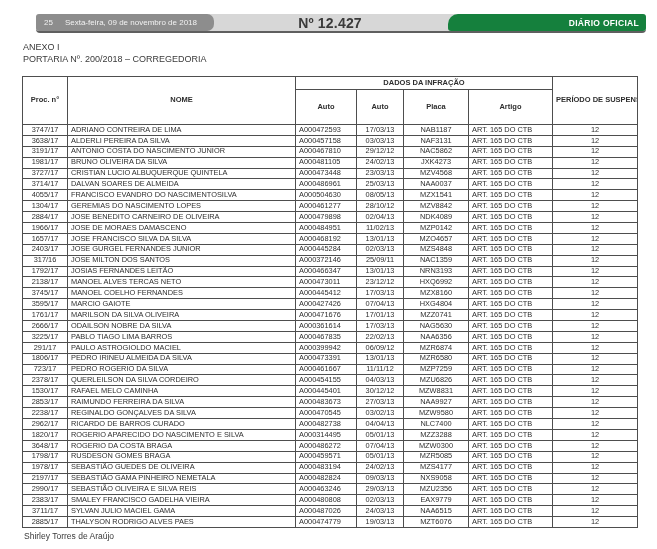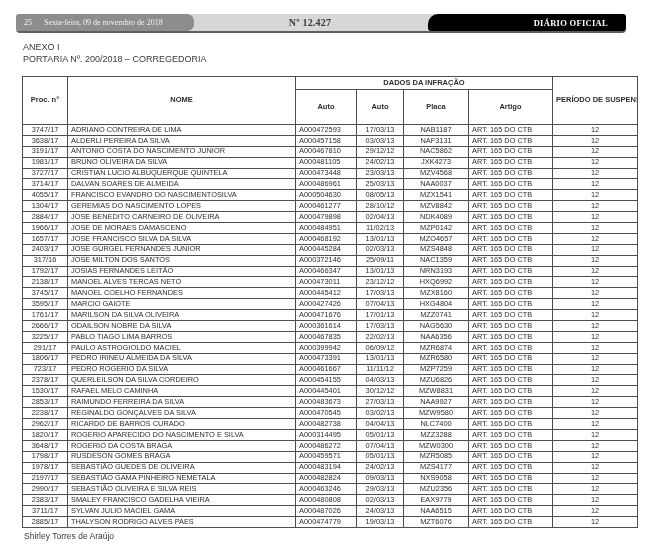--- a/index.html
+++ b/index.html
@@ -2,38 +2,38 @@
 <html><head>
 <meta charset="utf-8">
 <style>
   html,body{margin:0;padding:0;background:#ffffff;}
   .page{
     position:relative;width:657px;height:549px;background:#ffffff;overflow:hidden;
     font-family:"Liberation Sans","DejaVu Sans",sans-serif;color:#2e2e2e;
   }
   
   .header-bar{
-    position:absolute;top:14px;left:16px;width:610px;height:17px;
-    background:#d7d7d7;border-radius:4px;border-bottom:2px solid #5f5f5f;font-family:Liberation Serif, serif;
+    position:absolute;top:14px;left:36px;width:610px;height:17px;
+    background:#d7d7d7;border-radius:4px;border-bottom:2px solid #5f5f5f;
   }
   .seg-left{
     position:absolute;left:0;top:0;bottom:0;width:178px;background:#8d8d8d;
     border-radius:3px 7px 7px 3px;display:flex;align-items:center;
     color:#f2f2f2;font-size:8px;padding-left:8px;box-sizing:border-box;
   }
   .seg-left .pgnum{margin-right:12px;}
   .seg-mid{
     position:absolute;left:178px;right:200px;top:0;bottom:0;
     display:flex;align-items:center;justify-content:center;
-    font-size:10px;font-weight:bold;color:#3a3a3a;letter-spacing:.2px;
+    font-size:14px;font-weight:bold;color:#3a3a3a;letter-spacing:.2px;
   }
   .seg-right{
-    position:absolute;right:0;top:0;bottom:0;width:198px;background:#000000;
+    position:absolute;right:0;top:0;bottom:0;width:198px;background:#15803d;
     border-radius:10px 3px 3px 3px;display:flex;align-items:center;justify-content:flex-end;
-    color:#ffffff;font-size:8.5px;font-weight:bold;padding-right:18px;box-sizing:border-box;
+    color:#ffffff;font-size:8.5px;font-weight:bold;padding-right:7px;box-sizing:border-box;
     letter-spacing:.3px;
   }
   
   .annex{position:absolute;left:23px;top:42px;font-size:9px;color:#3a3a3a;}
   .ordinance{position:absolute;left:23px;top:54px;font-size:9px;color:#3a3a3a;}
   
   table.doc{
     position:absolute;left:22px;top:76px;width:615px;
     border-collapse:collapse;table-layout:fixed;
     font-size:7.4px;color:#2e2e2e;

